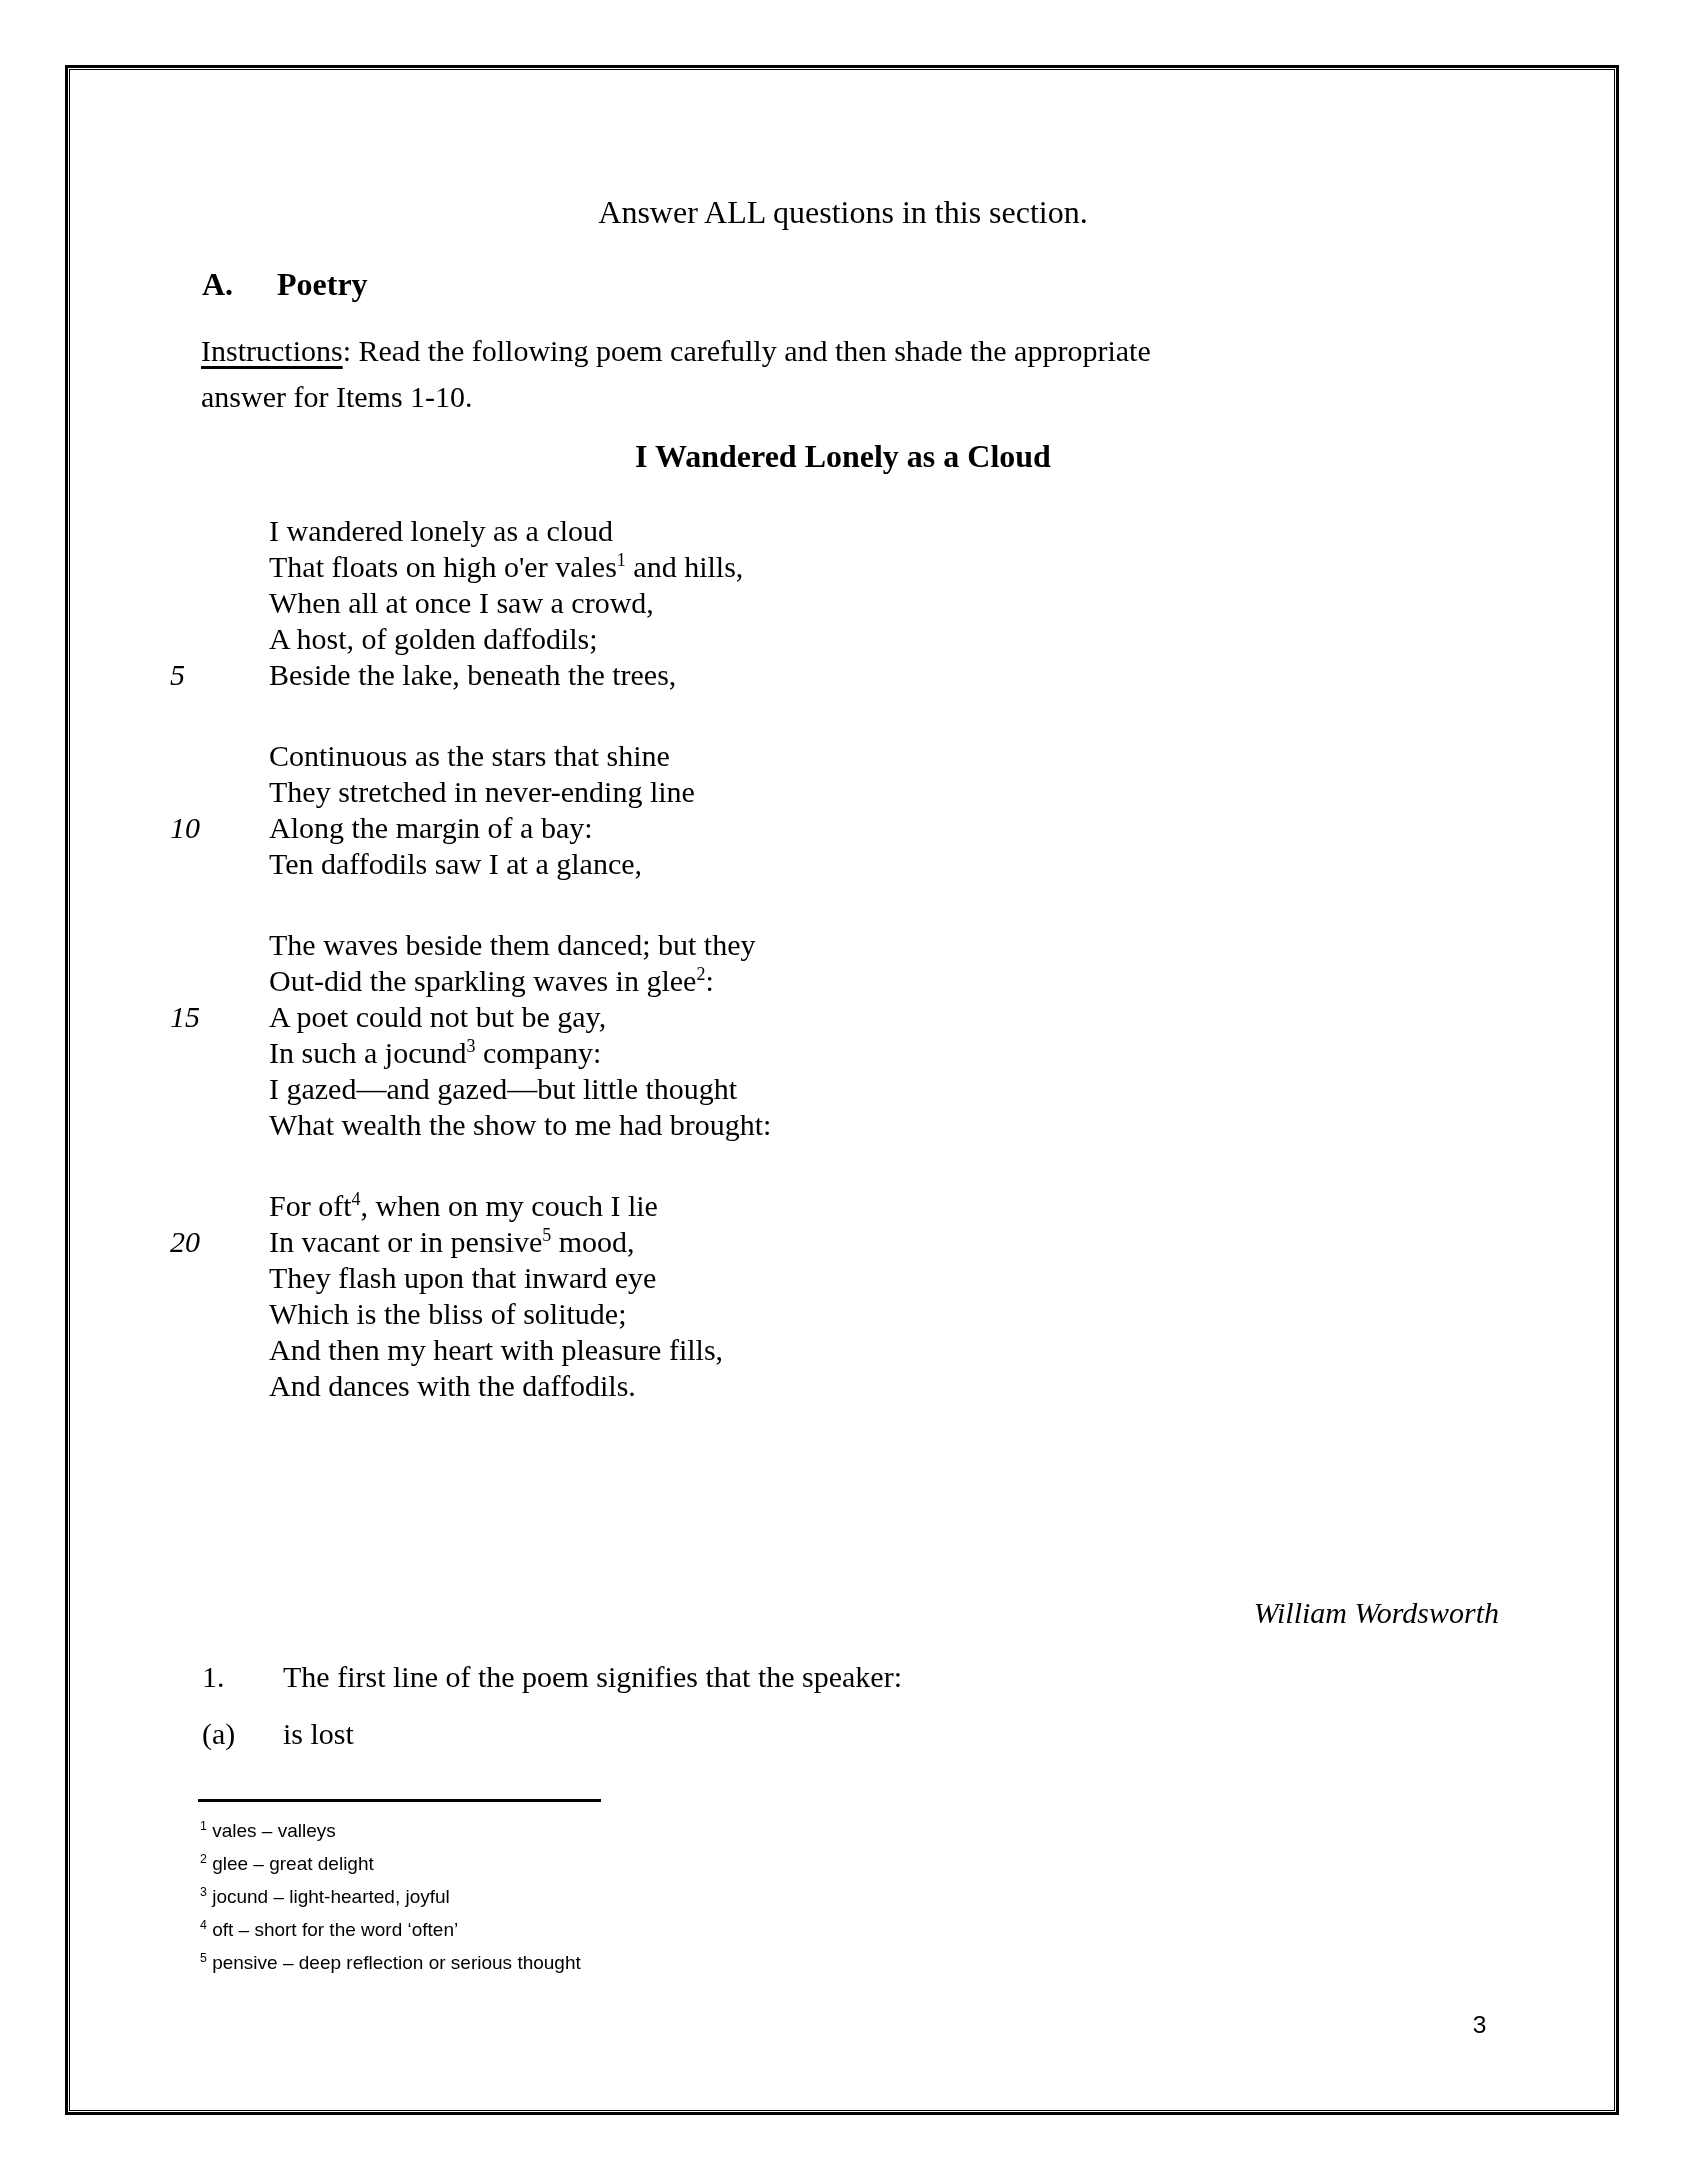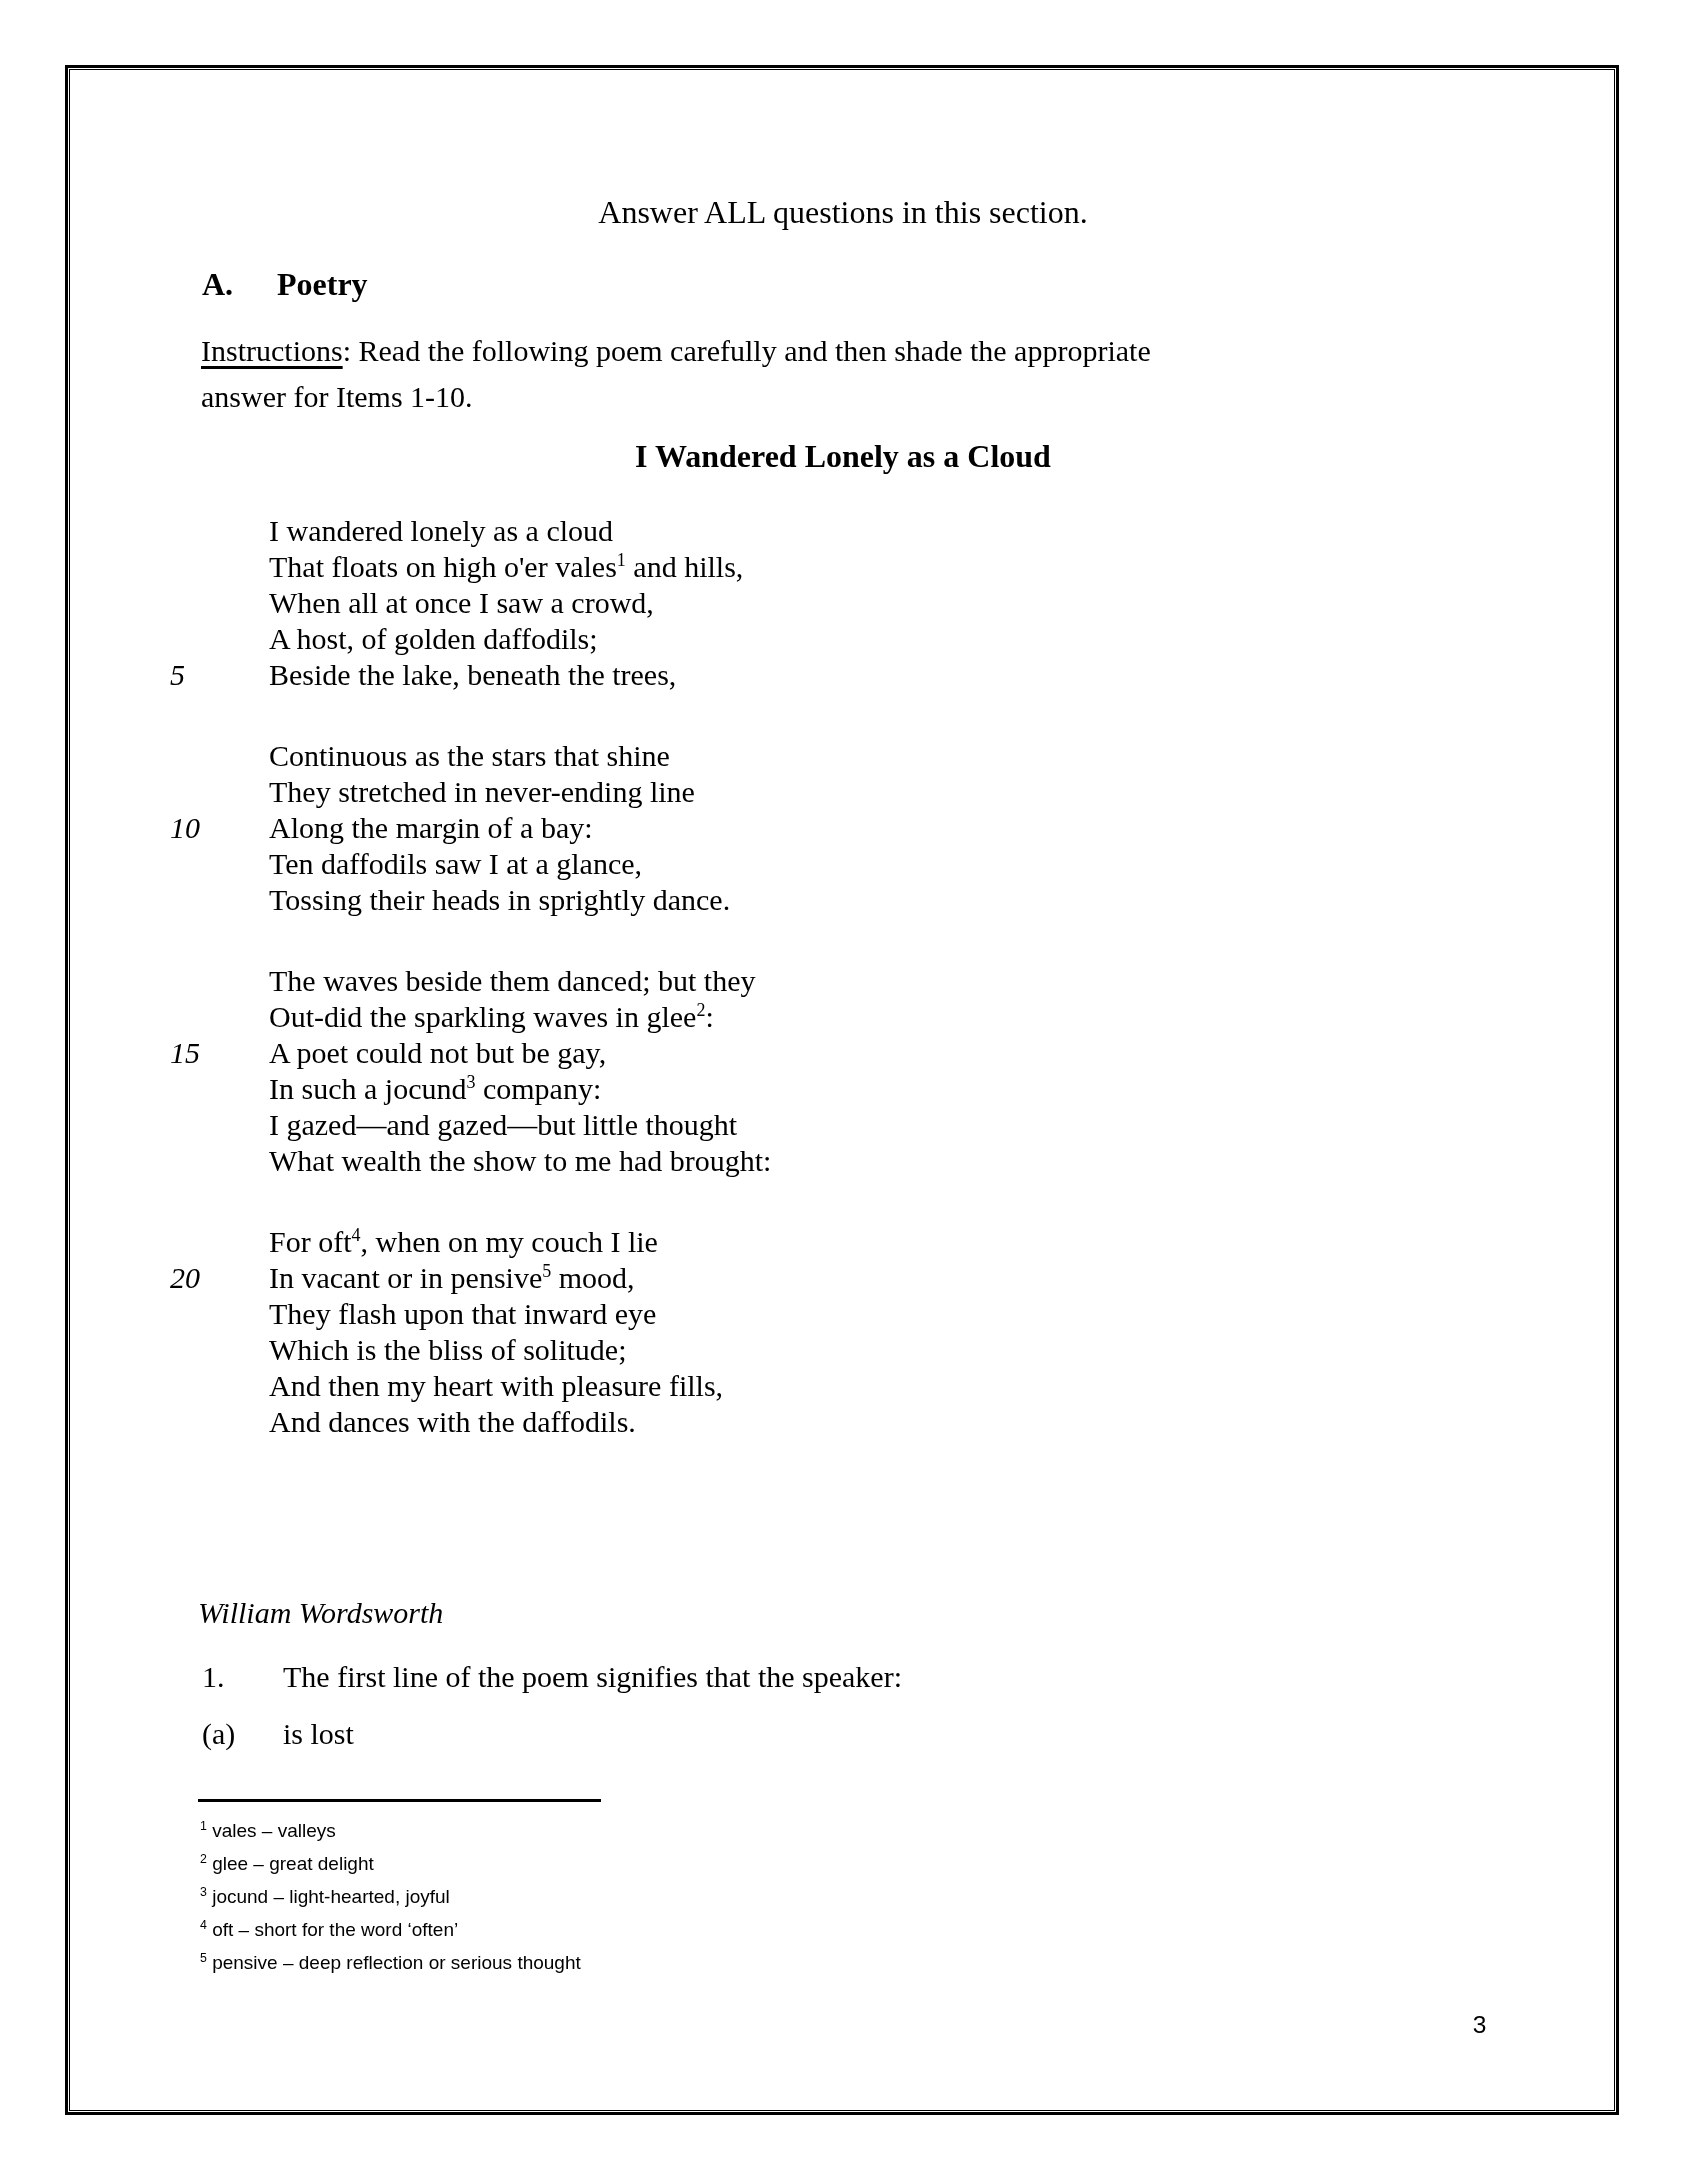--- a/index.html
+++ b/index.html
@@ -60,21 +60,21 @@
   .poem-line { position: relative; white-space: nowrap; }
   .line-num {
     position: absolute;
     left: -99px;
     font-style: italic;
   }
   sup { font-size: 60%; line-height: 0; }
   .author {
     position: absolute;
     left: 198px; top: 1594px; width: 1301px;
-    text-align: left;
+    text-align: right;
     font-size: 30px; font-style: italic;
     line-height: 37px;
   }
   .question {
     position: absolute;
     left: 202px; top: 1658px;
     font-size: 30px; line-height: 37px; font-family: Liberation Serif, serif;
   }
   .question .num { display: inline-block; width: 81px; }
   .option {
@@ -131,21 +131,20 @@
       <div class="poem-line">That floats on high o'er vales<sup>1</sup> and hills,</div>
       <div class="poem-line">When all at once I saw a crowd,</div>
       <div class="poem-line">A host, of golden daffodils;</div>
       <div class="poem-line"><span class="line-num">5</span>Beside the lake, beneath the trees,</div>
     </div>
     <div class="stanza">
       <div class="poem-line">Continuous as the stars that shine</div>
       <div class="poem-line">They stretched in never-ending line</div>
       <div class="poem-line"><span class="line-num">10</span>Along the margin of a bay:</div>
       <div class="poem-line">Ten daffodils saw I at a glance,</div>
-      <div class="poem-line">Tossing their heads in sprightly dance.</div>
     </div>
     <div class="stanza">
       <div class="poem-line">The waves beside them danced; but they</div>
       <div class="poem-line">Out-did the sparkling waves in glee<sup>2</sup>:</div>
       <div class="poem-line"><span class="line-num">15</span>A poet could not but be gay,</div>
       <div class="poem-line">In such a jocund<sup>3</sup> company:</div>
       <div class="poem-line">I gazed—and gazed—but little thought</div>
       <div class="poem-line">What wealth the show to me had brought:</div>
     </div>
     <div class="stanza">

